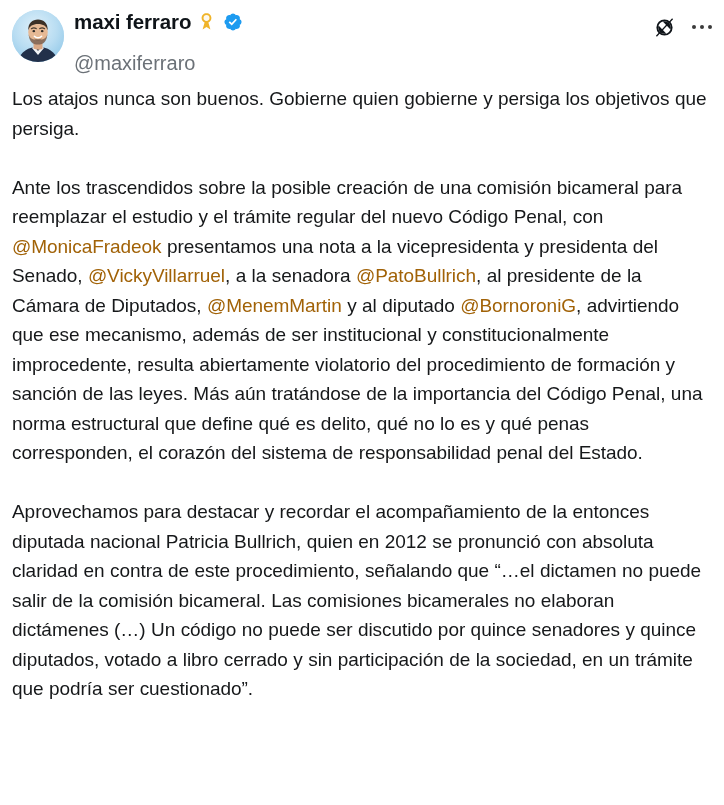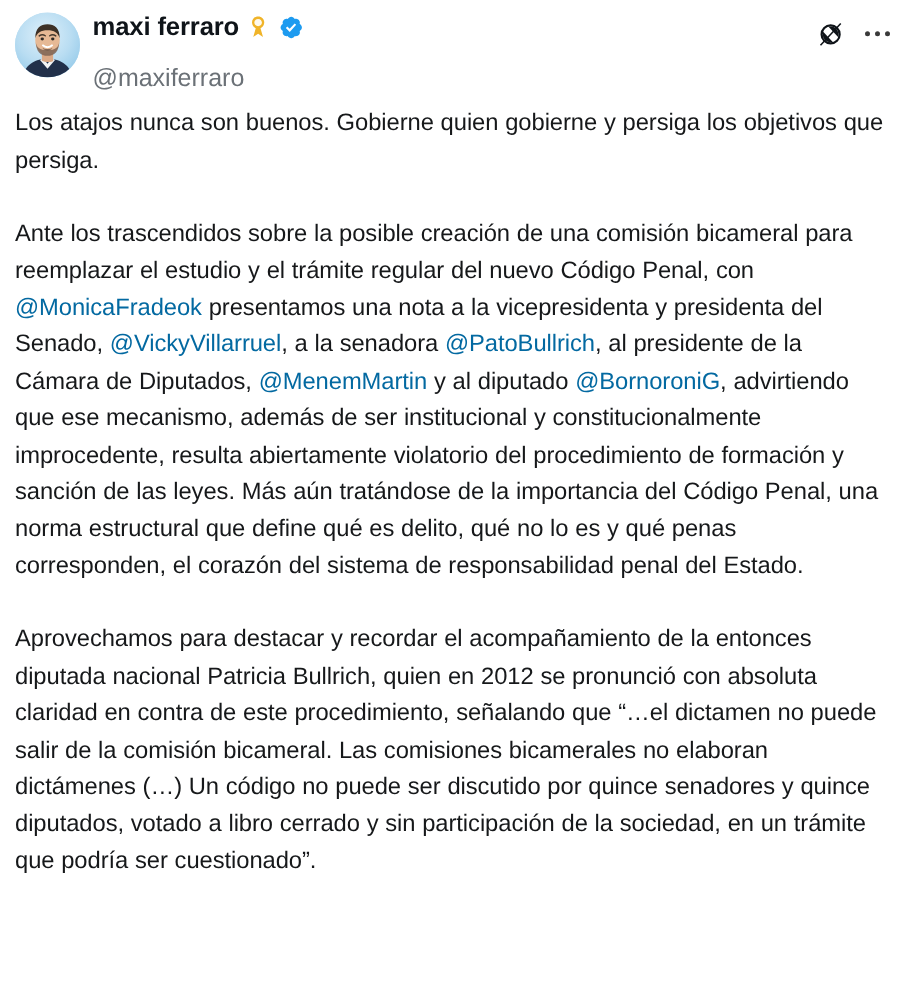--- a/index.html
+++ b/index.html
@@ -133,21 +133,21 @@
     letter-spacing: -0.05px;
     word-spacing: 0.2px;
   }
   .post-body p {
     margin: 0;
   }
   .para-gap {
     height: 29.5px;
   }
   .mention {
-    color: #0369a1;
+    color: #a16207;
     text-decoration: none;
     cursor: pointer;
   }
 </style>
 </head>
 <body>
 
 <div class="post">
 
   <div class="post-header">

